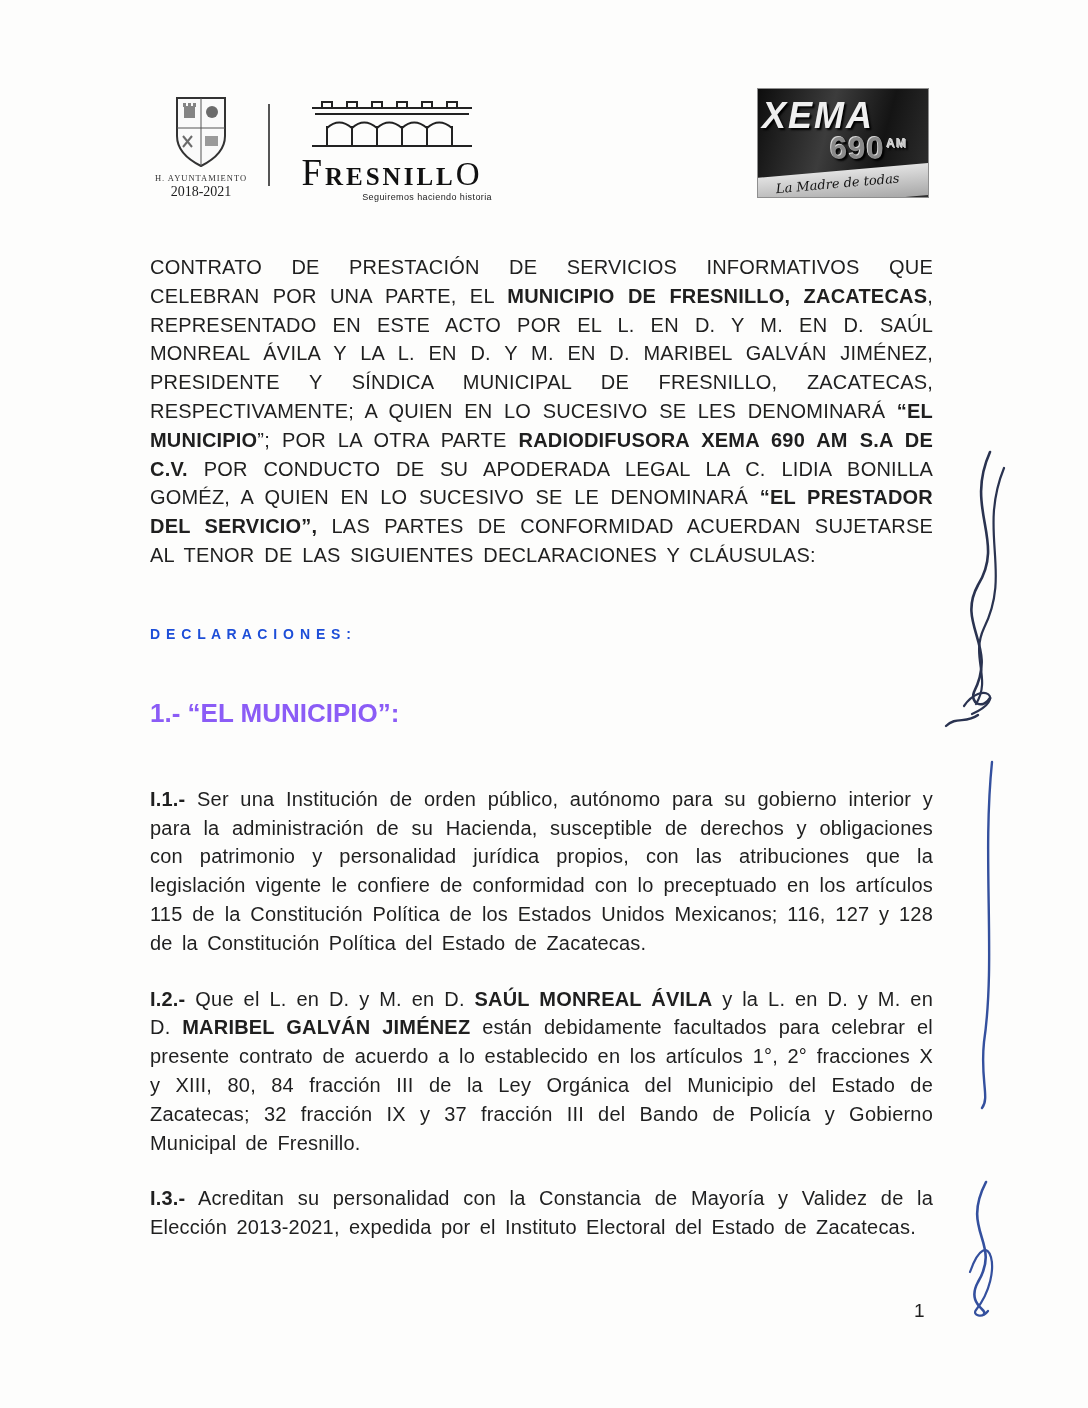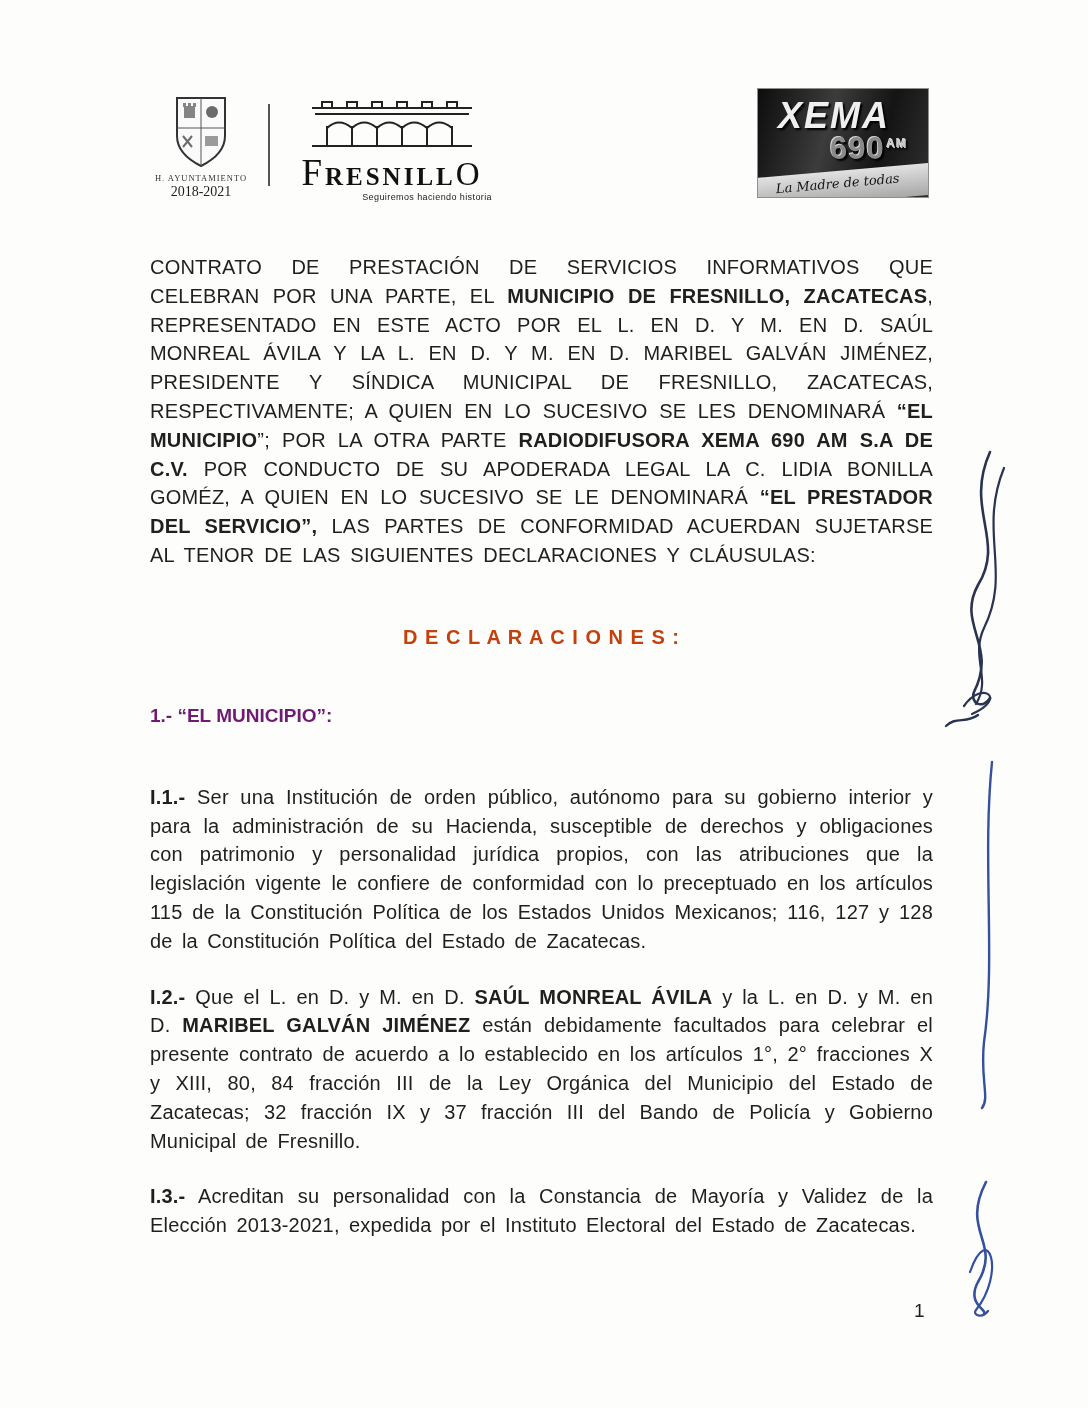--- a/index.html
+++ b/index.html
@@ -21,38 +21,38 @@
   .fresnillo-name { font-family:"Liberation Serif", serif; color:#111; letter-spacing:3px; line-height:1; margin-top:2px; }
   .fres-big   { font-size:37px; }
   .fres-mid   { font-size:25px;font-weight:bold; }
   .fres-end   { font-size:33px; }
   .fresnillo-tagline { font-size:9px; letter-spacing:0.4px; color:#222; margin-top:1px; text-align:right; }
 
   .xema-box { position:absolute; left:757px; top:88px; width:170px; height:108px;
     background:linear-gradient(105deg,#0d0d0d 0%,#3c3c3c 40%,#141414 70%,#303030 100%);
     border:1px solid #8f8f8f; overflow:hidden; }
   .xema-name { font-size:36px; font-weight:bold; font-style:italic; color:#efefef;
-    letter-spacing:2px; line-height:1; padding:9px 0 0 20px; text-shadow:2px 2px 2px #000; }
+    letter-spacing:2px; line-height:1; padding:9px 0 0 4px; text-shadow:2px 2px 2px #000; }
   .xema-freq { position:absolute; top:42px; left:64px; font-size:31px; font-weight:bold; 
     color:#8a8a8a; letter-spacing:1px; text-shadow:-1px -1px 0 #d8d8d8, 2px 2px 2px #000;margin-left:8px; }
   .xema-am { font-size:12px; vertical-align:super; color:#cfcfcf; margin-left:2px; }
   .xema-band { position:absolute; left:-8px; bottom:-5px; width:195px; height:32px;
     background:linear-gradient(#e2e2e2,#a8a8a8); transform:rotate(-5deg); }
   .xema-tag { display:block; font-family:"DejaVu Serif", serif; font-style:italic;
     font-size:13px; color:#141414; padding:5px 0 0 26px; white-space:nowrap; }
 
   
   .column { position:absolute; left:150px; top:253px; width:783px; }
   .para { margin:0; text-align:justify; font-size:20px; line-height:28.8px;
     letter-spacing:0.2px; word-spacing:3.5px; color:#1f1f1f; }
   .intro { word-spacing:4px; }
   .b { font-weight:bold; }
-  .decl-heading { text-align:center; font-size:20px; font-weight:bold; color:#c2410c;
+  .decl-heading { font-size:14px; font-weight:bold; color:#1d4ed8;
     margin:56px 0 0 0; letter-spacing:1px; }
-  .sec-heading { font-size:19px; font-weight:bold; color:#701a75; margin:56px 0 0 0; }
+  .sec-heading { font-size:26px; font-weight:bold; color:#8b5cf6; margin:56px 0 0 0; }
   .gap-lg { margin-top:56px; }
   .gap-sm { margin-top:27px; }
 
   .page-number { position:absolute; left:914px; top:1300px; font-size:19px; color:#1f1f1f; }
 
   
   .signatures { position:absolute; left:930px; top:440px; width:150px; height:900px; pointer-events:none; }
 </style>
 </head>
 <body>

